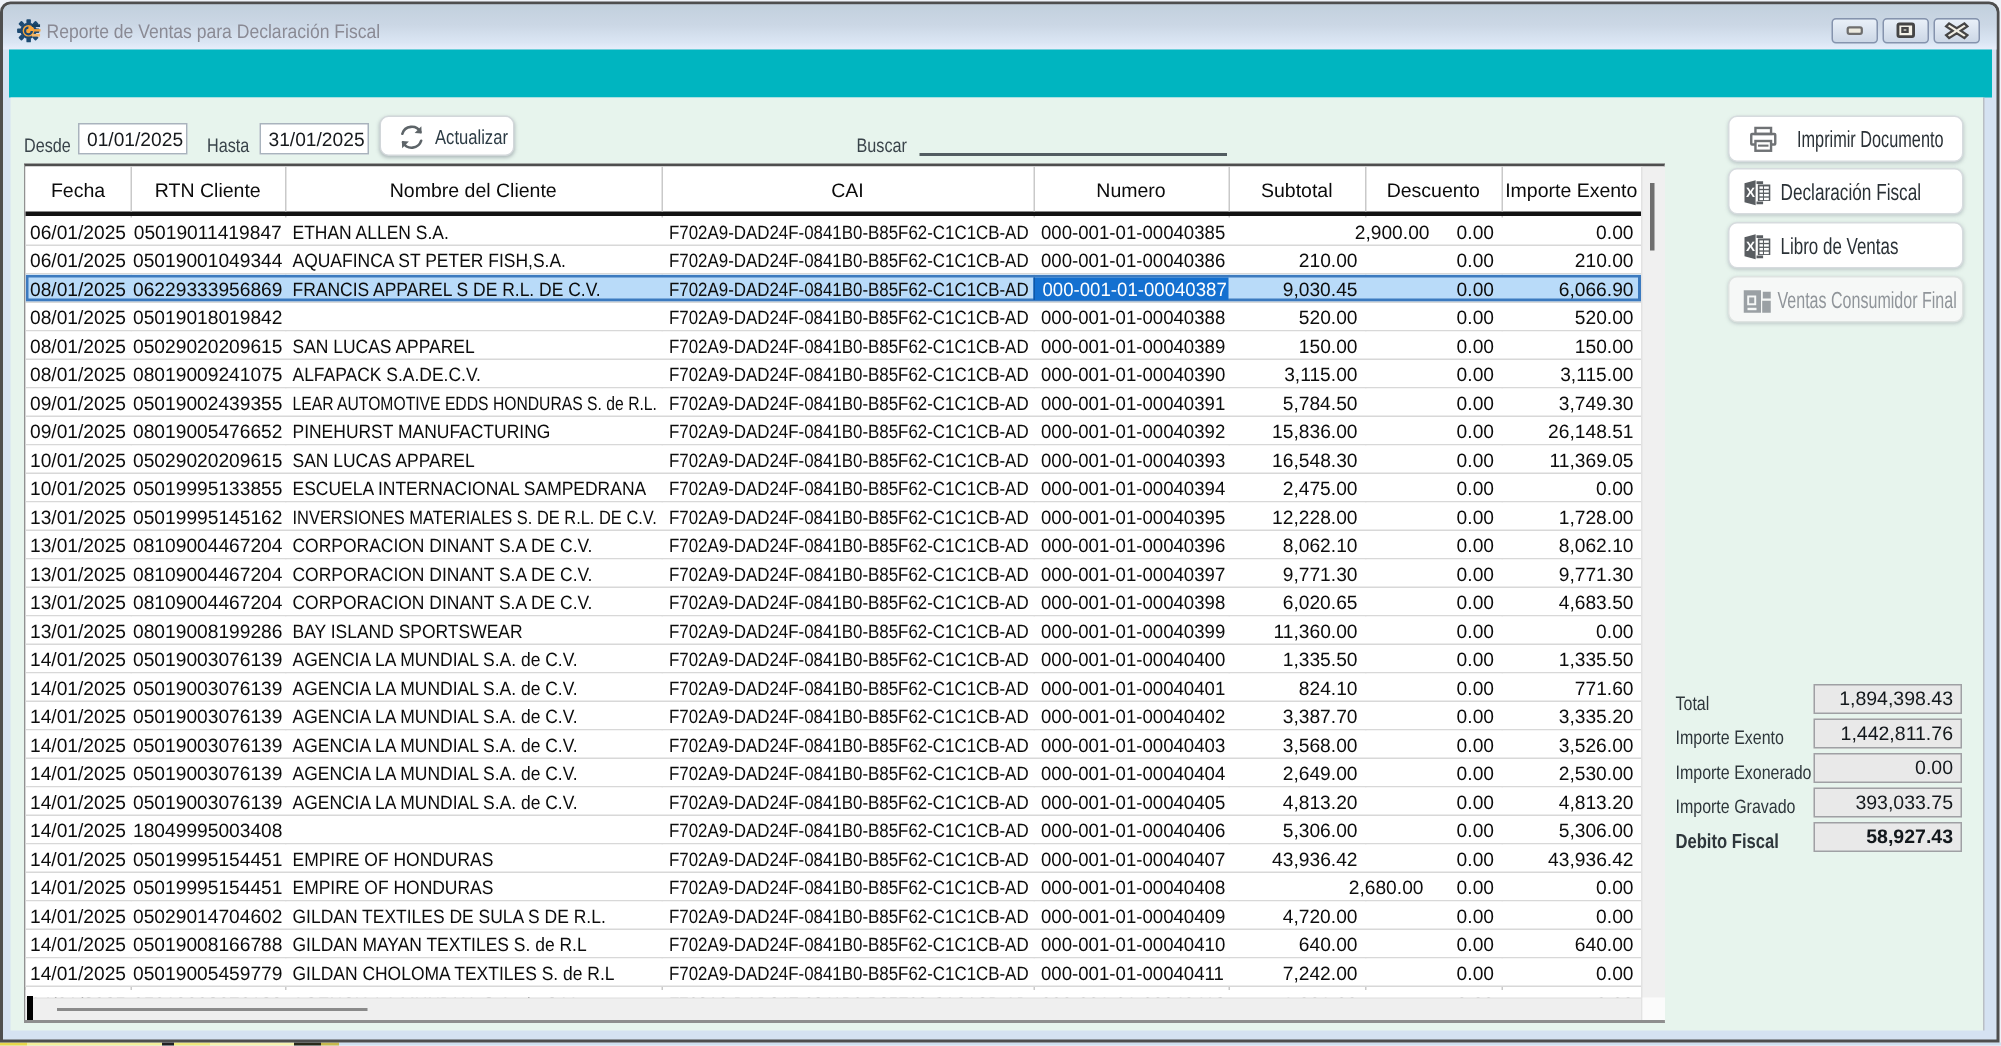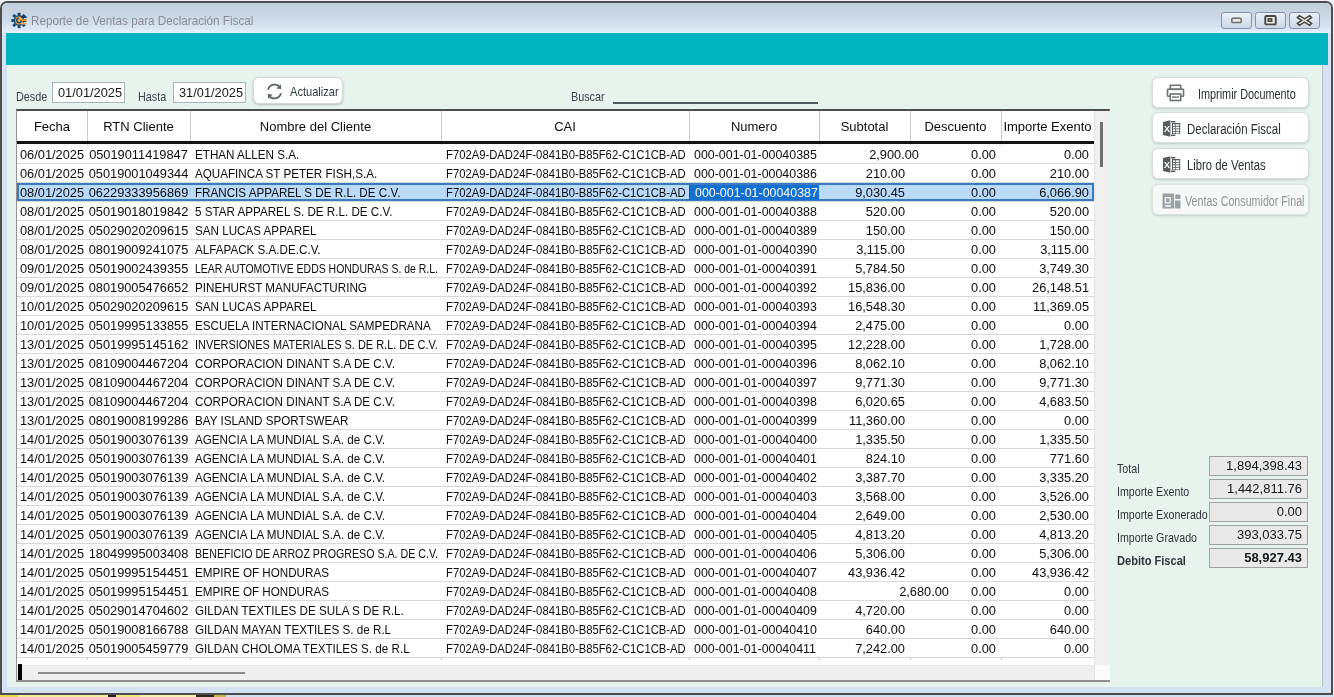--- a/index.html
+++ b/index.html
@@ -130,21 +130,21 @@
           <div class="vline" style="left:672px"></div>
           <div class="vline" style="left:802px"></div>
           <div class="vline" style="left:893px"></div>
           <div class="vline" style="left:984px"></div>
 <div class="row" style="top:34.0px">
             <div class="cell c" style="left:0px;width:70px">06/01/2025</div>
             <div class="cell c" style="left:70px;width:103px">05019011419847</div>
             <div class="cell l" style="left:173px;width:251px"><span class="sx" style="transform:scaleX(0.91)">ETHAN ALLEN S.A.</span></div>
             <div class="cell l" style="left:424px;width:248px"><span class="sx" style="transform:scaleX(0.88)">F702A9-DAD24F-0841B0-B85F62-C1C1CB-AD</span></div>
             <div class="cell l" style="left:672px;width:130px"><span class="sx" style="transform:scaleX(0.97)">000-001-01-00040385</span></div>
-            <div class="cell r" style="left:816px;width:91px">2,900.00</div>
+            <div class="cell r" style="left:850px;width:91px">2,900.00</div>
             <div class="cell r" style="left:893px;width:91px">0.00</div>
             <div class="cell r" style="left:984px;width:93px">0.00</div>
           </div>
 <div class="row" style="top:53.0px">
             <div class="cell c" style="left:0px;width:70px">06/01/2025</div>
             <div class="cell c" style="left:70px;width:103px">05019001049344</div>
             <div class="cell l" style="left:173px;width:251px"><span class="sx" style="transform:scaleX(0.91)">AQUAFINCA ST PETER FISH,S.A.</span></div>
             <div class="cell l" style="left:424px;width:248px"><span class="sx" style="transform:scaleX(0.88)">F702A9-DAD24F-0841B0-B85F62-C1C1CB-AD</span></div>
             <div class="cell l" style="left:672px;width:130px"><span class="sx" style="transform:scaleX(0.97)">000-001-01-00040386</span></div>
             <div class="cell r" style="left:802px;width:91px">210.00</div>
@@ -157,21 +157,20 @@
             <div class="cell l" style="left:173px;width:251px"><span class="sx" style="transform:scaleX(0.91)">FRANCIS APPAREL S DE R.L. DE C.V.</span></div>
             <div class="cell l" style="left:424px;width:248px"><span class="sx" style="transform:scaleX(0.88)">F702A9-DAD24F-0841B0-B85F62-C1C1CB-AD</span></div>
             <div class="cell l selcell" style="left:672px;width:130px"><span class="sx" style="transform:scaleX(0.97)">000-001-01-00040387</span></div>
             <div class="cell r" style="left:802px;width:91px">9,030.45</div>
             <div class="cell r" style="left:893px;width:91px">0.00</div>
             <div class="cell r" style="left:984px;width:93px">6,066.90</div>
           </div>
 <div class="row" style="top:91.0px">
             <div class="cell c" style="left:0px;width:70px">08/01/2025</div>
             <div class="cell c" style="left:70px;width:103px">05019018019842</div>
-            <div class="cell l" style="left:173px;width:251px"><span class="sx" style="transform:scaleX(0.91)">5 STAR APPAREL S. DE R.L. DE C.V.</span></div>
             <div class="cell l" style="left:424px;width:248px"><span class="sx" style="transform:scaleX(0.88)">F702A9-DAD24F-0841B0-B85F62-C1C1CB-AD</span></div>
             <div class="cell l" style="left:672px;width:130px"><span class="sx" style="transform:scaleX(0.97)">000-001-01-00040388</span></div>
             <div class="cell r" style="left:802px;width:91px">520.00</div>
             <div class="cell r" style="left:893px;width:91px">0.00</div>
             <div class="cell r" style="left:984px;width:93px">520.00</div>
           </div>
 <div class="row" style="top:110.0px">
             <div class="cell c" style="left:0px;width:70px">08/01/2025</div>
             <div class="cell c" style="left:70px;width:103px">05029020209615</div>
             <div class="cell l" style="left:173px;width:251px"><span class="sx" style="transform:scaleX(0.91)">SAN LUCAS APPAREL</span></div>
@@ -337,21 +336,20 @@
             <div class="cell l" style="left:173px;width:251px"><span class="sx" style="transform:scaleX(0.91)">AGENCIA LA MUNDIAL S.A. de C.V.</span></div>
             <div class="cell l" style="left:424px;width:248px"><span class="sx" style="transform:scaleX(0.88)">F702A9-DAD24F-0841B0-B85F62-C1C1CB-AD</span></div>
             <div class="cell l" style="left:672px;width:130px"><span class="sx" style="transform:scaleX(0.97)">000-001-01-00040405</span></div>
             <div class="cell r" style="left:802px;width:91px">4,813.20</div>
             <div class="cell r" style="left:893px;width:91px">0.00</div>
             <div class="cell r" style="left:984px;width:93px">4,813.20</div>
           </div>
 <div class="row" style="top:433.0px">
             <div class="cell c" style="left:0px;width:70px">14/01/2025</div>
             <div class="cell c" style="left:70px;width:103px">18049995003408</div>
-            <div class="cell l" style="left:173px;width:251px"><span class="sx" style="transform:scaleX(0.833)">BENEFICIO DE ARROZ PROGRESO S.A. DE C.V.</span></div>
             <div class="cell l" style="left:424px;width:248px"><span class="sx" style="transform:scaleX(0.88)">F702A9-DAD24F-0841B0-B85F62-C1C1CB-AD</span></div>
             <div class="cell l" style="left:672px;width:130px"><span class="sx" style="transform:scaleX(0.97)">000-001-01-00040406</span></div>
             <div class="cell r" style="left:802px;width:91px">5,306.00</div>
             <div class="cell r" style="left:893px;width:91px">0.00</div>
             <div class="cell r" style="left:984px;width:93px">5,306.00</div>
           </div>
 <div class="row" style="top:452.0px">
             <div class="cell c" style="left:0px;width:70px">14/01/2025</div>
             <div class="cell c" style="left:70px;width:103px">05019995154451</div>
             <div class="cell l" style="left:173px;width:251px"><span class="sx" style="transform:scaleX(0.91)">EMPIRE OF HONDURAS</span></div>

